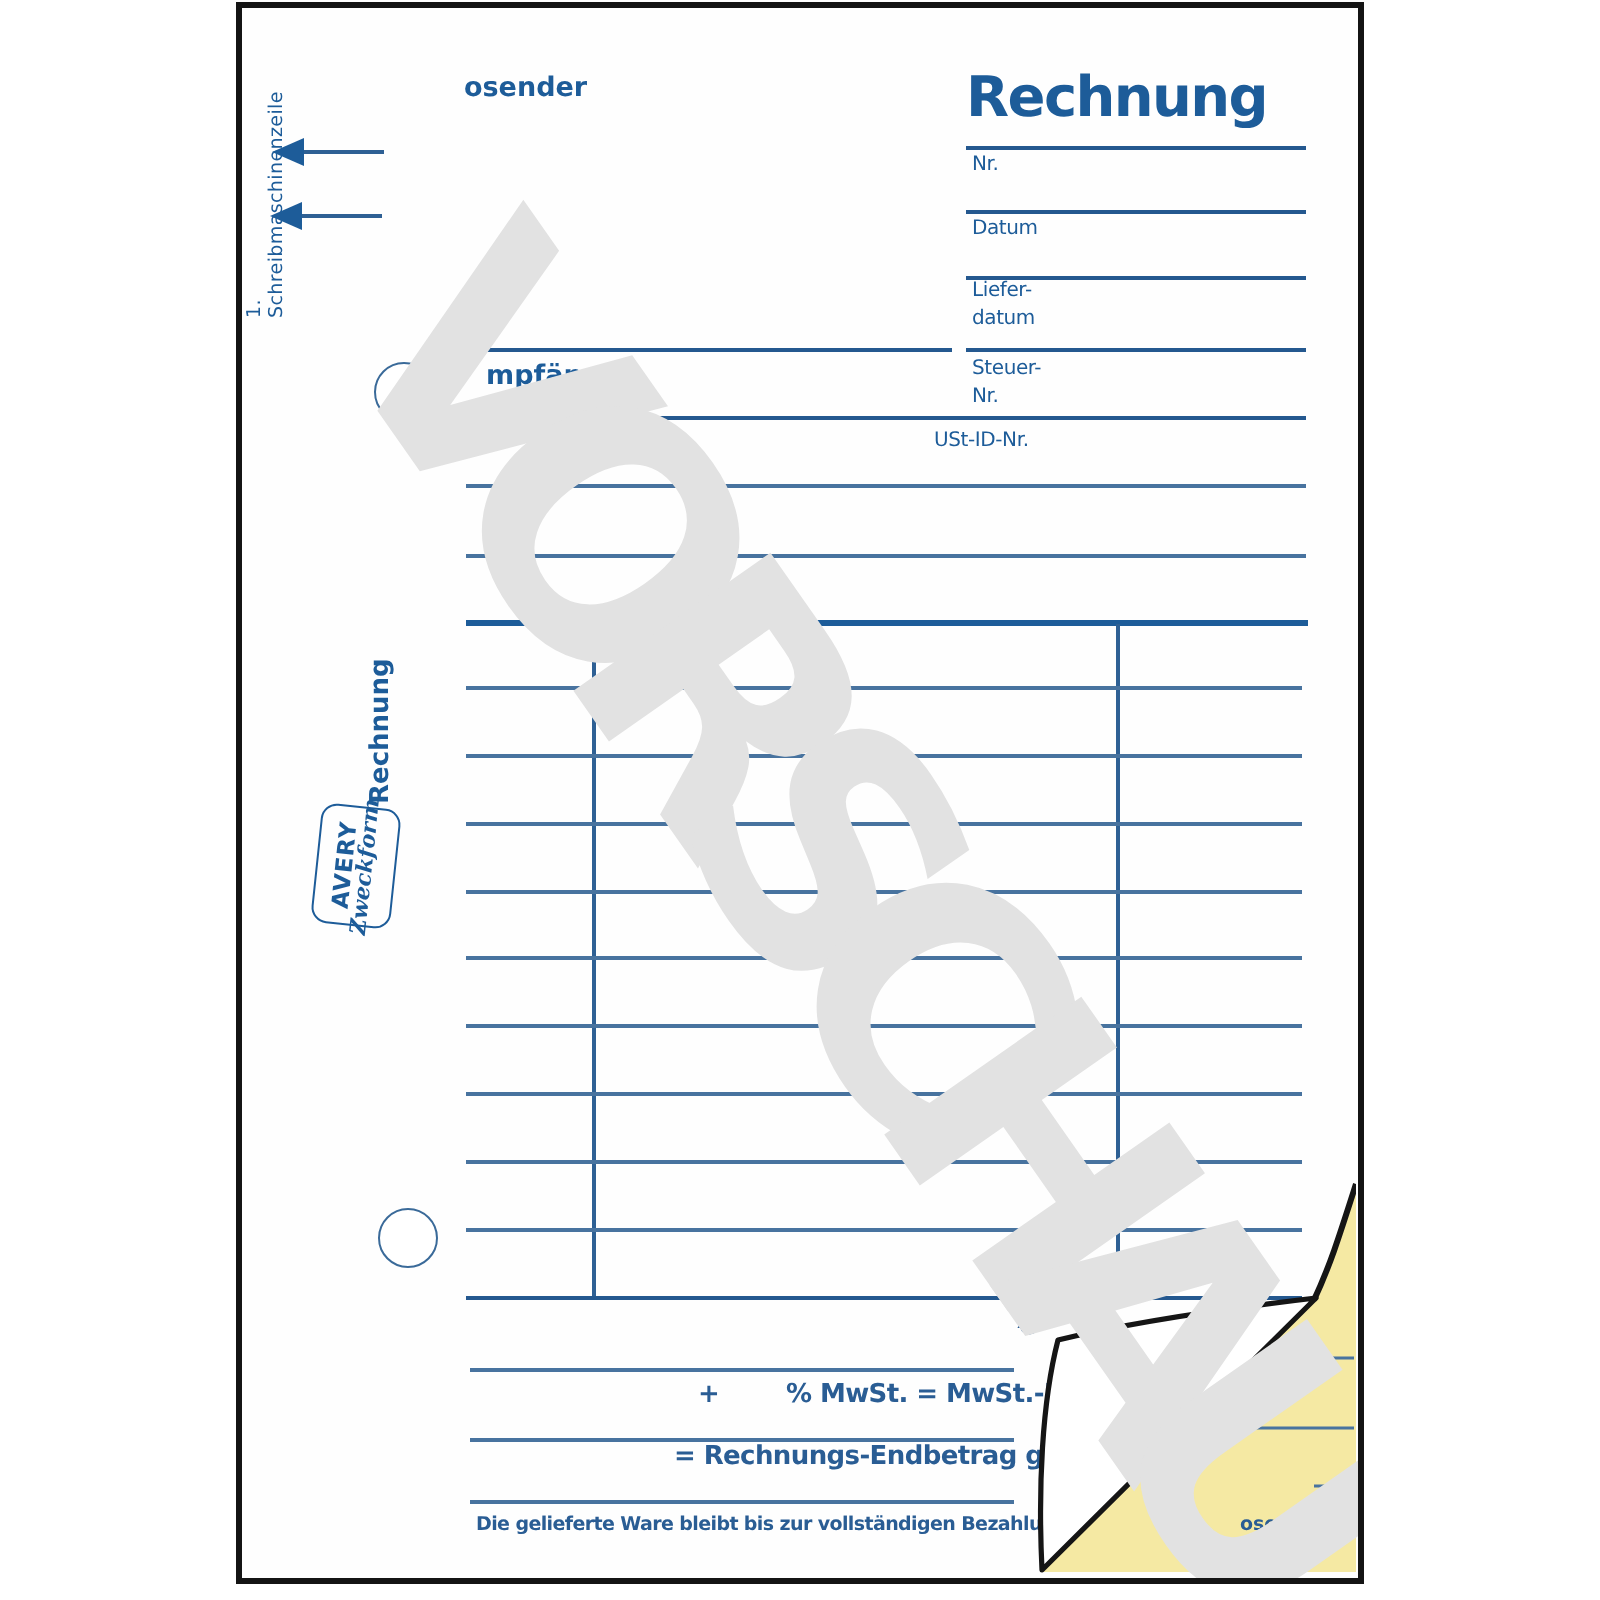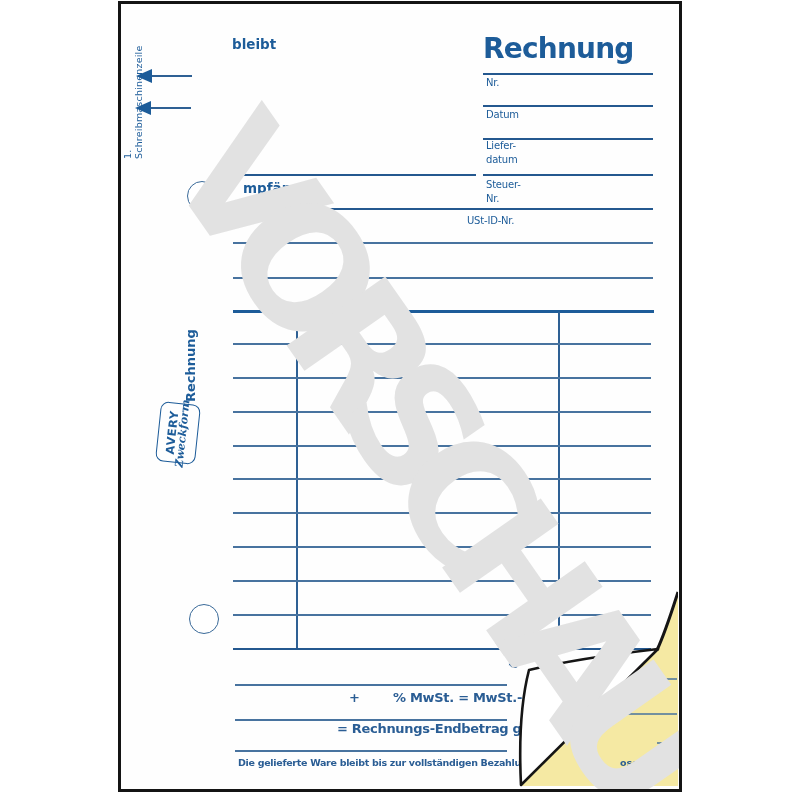--- a/index.html
+++ b/index.html
@@ -55,21 +55,21 @@
     <div class="logo-wrap">
       <div class="logo-box">
         <div class="logo-avery">AVERY</div>
         <div class="logo-zweck">Zweckform</div>
       </div>
     </div>
 
     <div class="hole" style="left:66px;top:177px;"></div>
     <div class="hole" style="left:68px;top:600px;"></div>
 
-    <div class="frag" style="left:111px;top:32px;">bleibt</div>
+    <div class="frag" style="left:111px;top:32px;">osender</div>
     <div class="frag" style="left:122px;top:176px;">mpfäng</div>
 
     <div class="title" style="left:362px;top:28px;">Rechnung</div>
     <div class="hline dark" style="left:362px;top:69px;width:170px;"></div>
     <div class="lbl" style="left:365px;top:72px;">Nr.</div>
     <div class="hline dark" style="left:362px;top:101px;width:170px;"></div>
     <div class="lbl" style="left:365px;top:104px;">Datum</div>
     <div class="hline dark" style="left:362px;top:134px;width:170px;"></div>
     <div class="lbl" style="left:365px;top:135px;">
       <span>Liefer-</span><br>

